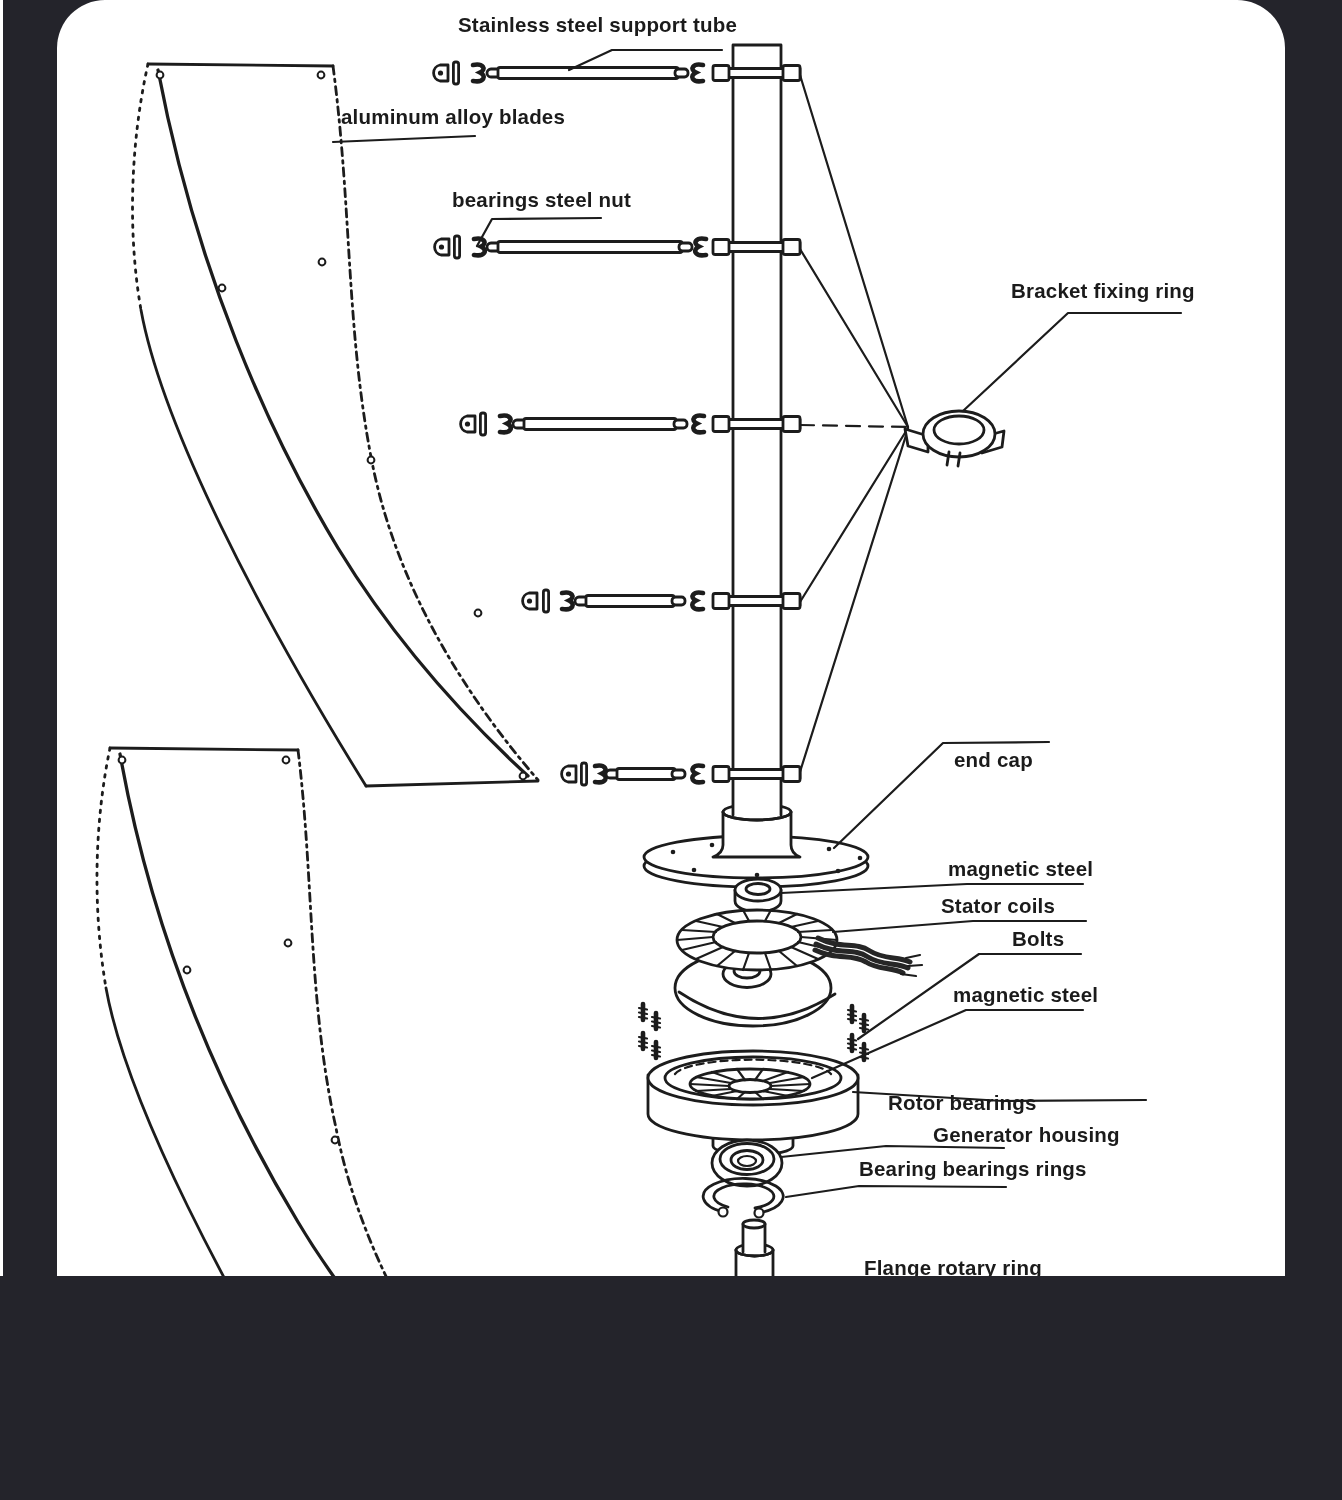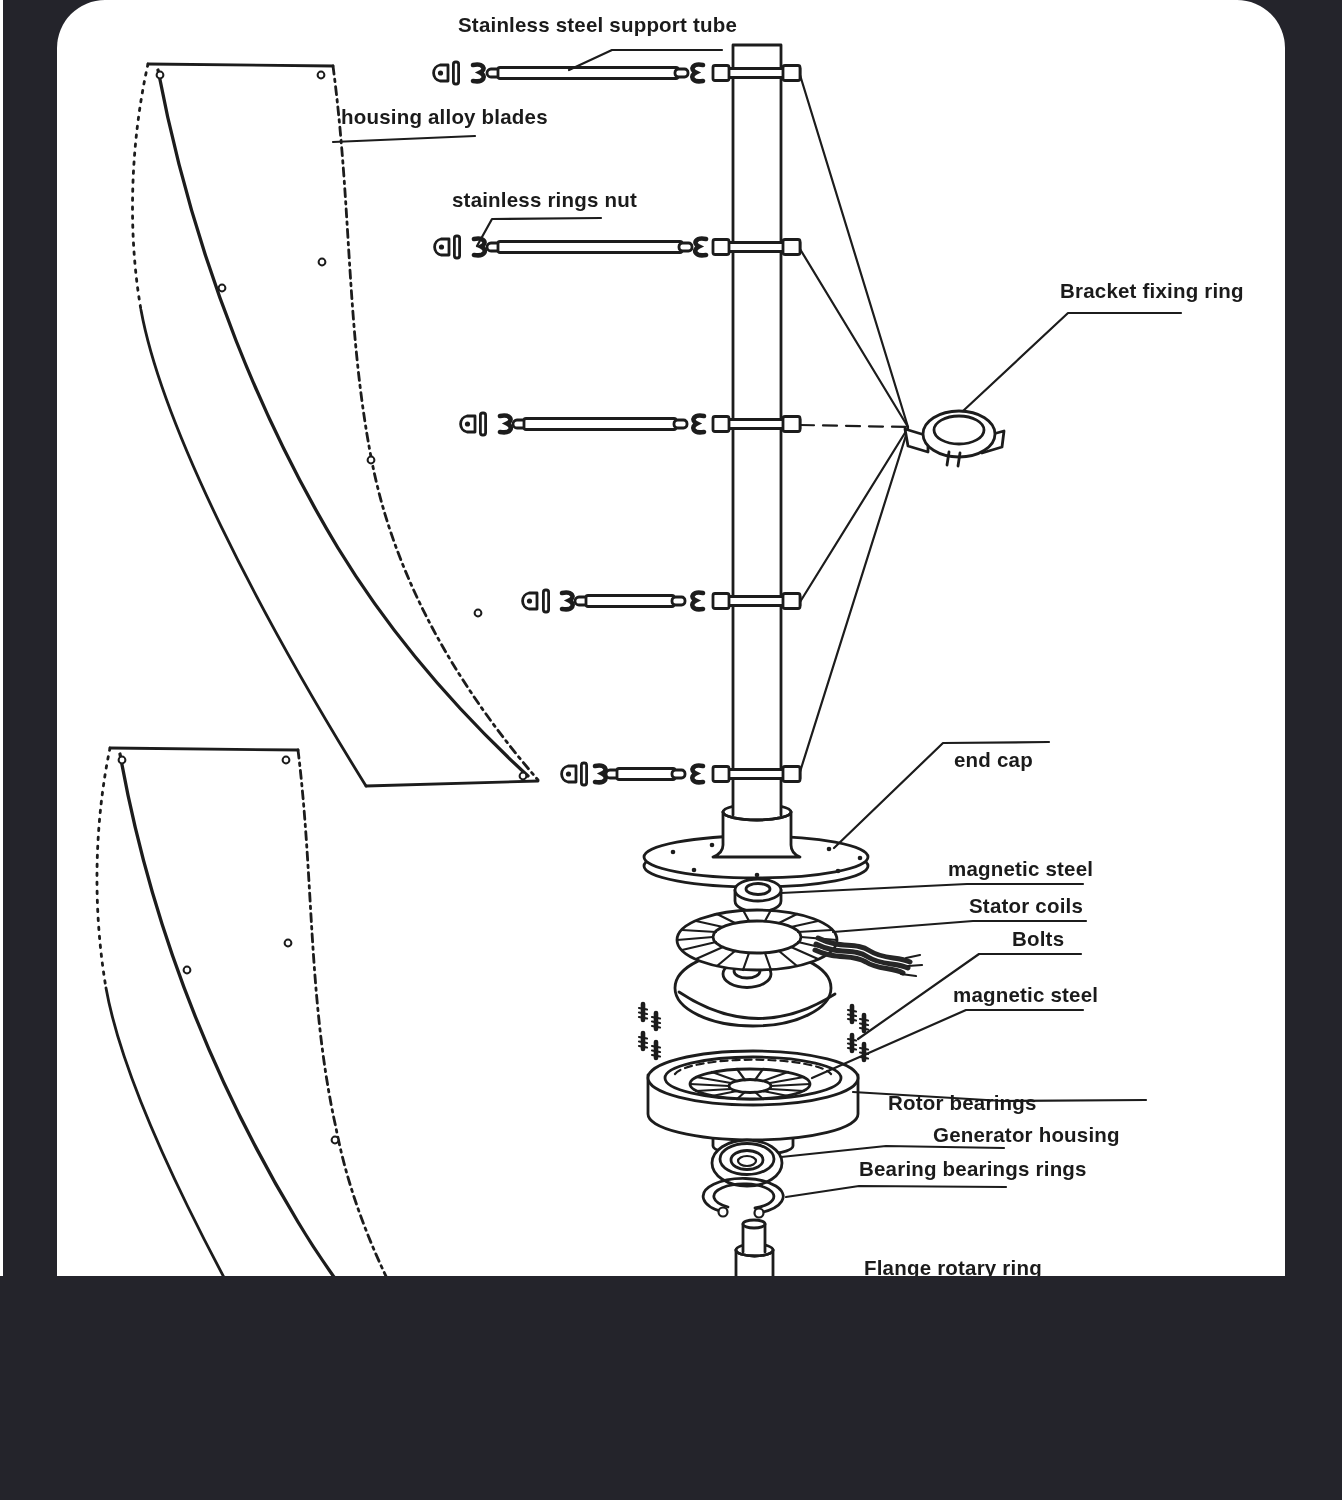--- a/index.html
+++ b/index.html
@@ -305,25 +305,25 @@
       <polyline class="t" points="858,1039 979,954 1081,954"></polyline>
       <polyline class="t" points="812,1078 966,1010 1083,1010"></polyline>
       <polyline class="t" points="853,1092 1003,1101 1146,1100"></polyline>
       <polyline class="t" points="781,1157 886,1146 1004,1148"></polyline>
       <polyline class="t" points="786,1197 859,1186 1006,1187"></polyline>
       <polyline class="t" points="774,1358 873,1289 1031,1289"></polyline>
     </g>
   </svg>
 
   <div class="label" style="left:458px;top:13px">Stainless steel support tube</div>
-  <div class="label" style="left:341px;top:105px">housing alloy blades</div>
-  <div class="label" style="left:452px;top:188px">stainless rings nut</div>
-  <div class="label" style="left:1060px;top:279px">Bracket fixing ring</div>
+  <div class="label" style="left:341px;top:105px">aluminum alloy blades</div>
+  <div class="label" style="left:452px;top:188px">bearings steel nut</div>
+  <div class="label" style="left:1011px;top:279px">Bracket fixing ring</div>
   <div class="label" style="left:954px;top:748px">end cap</div>
   <div class="label" style="left:948px;top:857px">magnetic steel</div>
-  <div class="label" style="left:969px;top:894px">Stator coils</div>
+  <div class="label" style="left:941px;top:894px">Stator coils</div>
   <div class="label" style="left:1012px;top:927px">Bolts</div>
   <div class="label" style="left:953px;top:983px">magnetic steel</div>
   <div class="label" style="left:933px;top:1123px">Generator housing</div>
   <div class="label" style="left:888px;top:1091px">Rotor bearings</div>
   <div class="label" style="left:859px;top:1157px">Bearing bearings rings</div>
   <div class="label" style="left:864px;top:1256px">Flange rotary ring</div>
 </div>
 
 </body></html>

